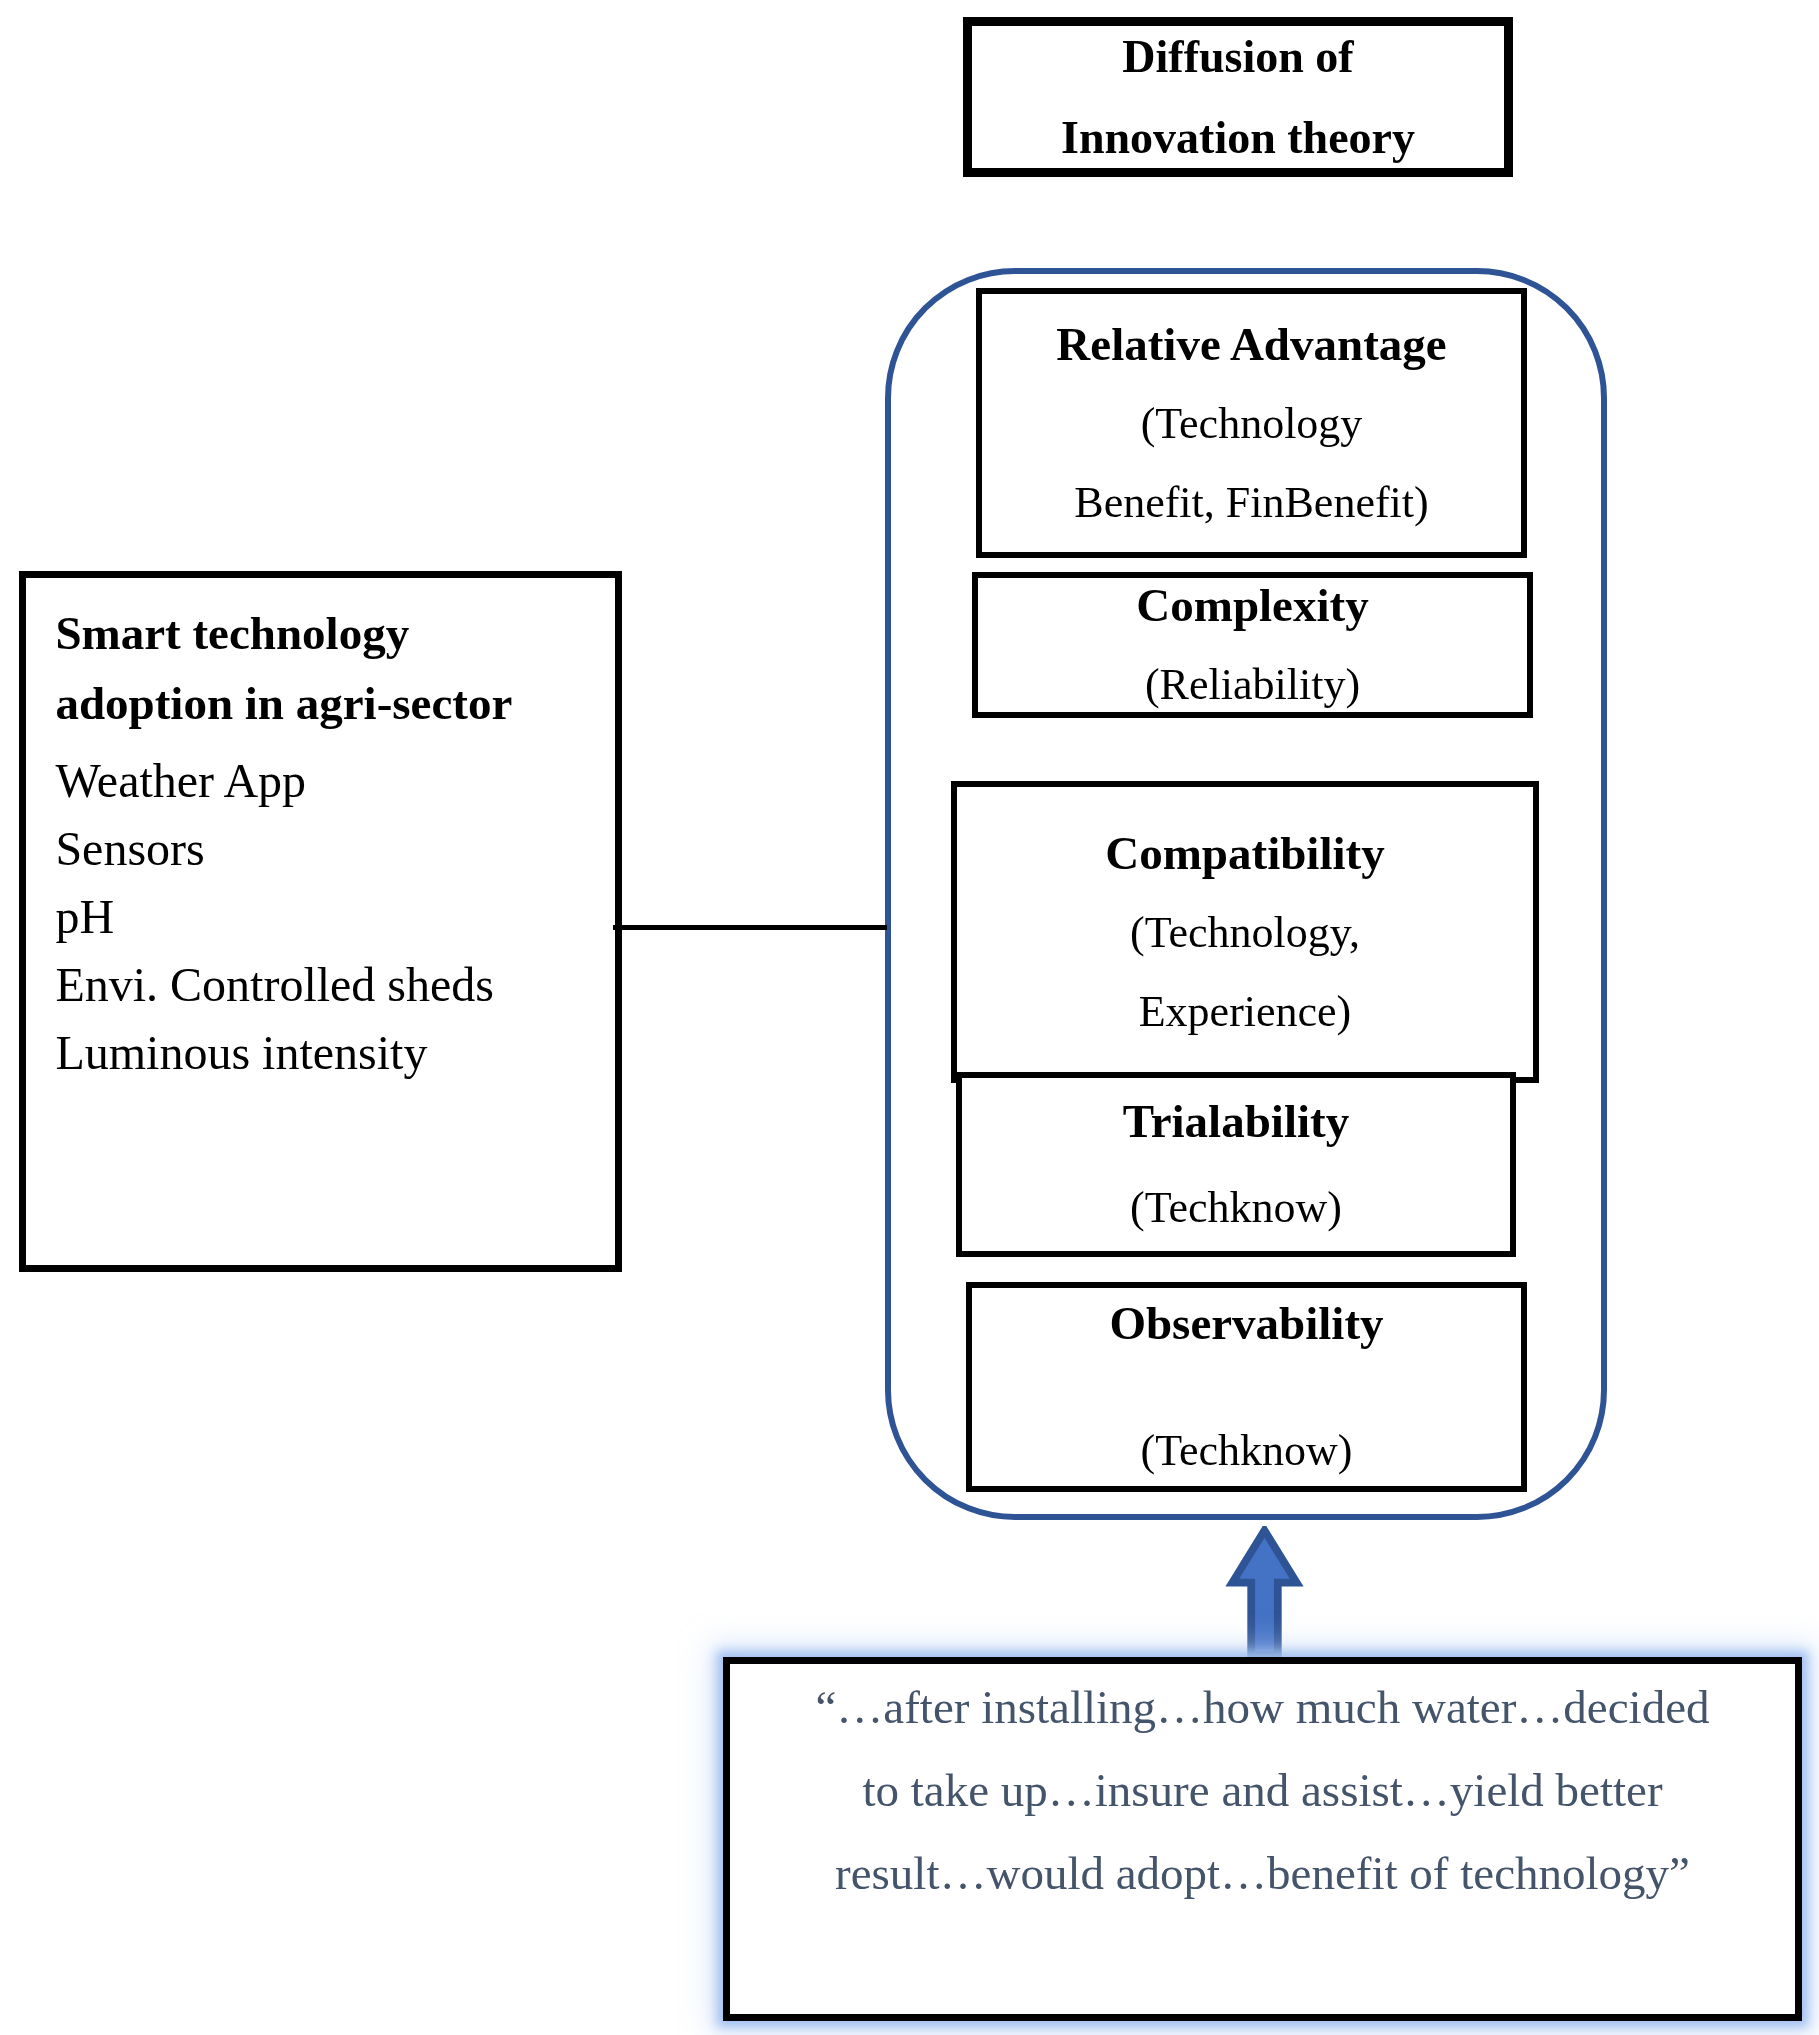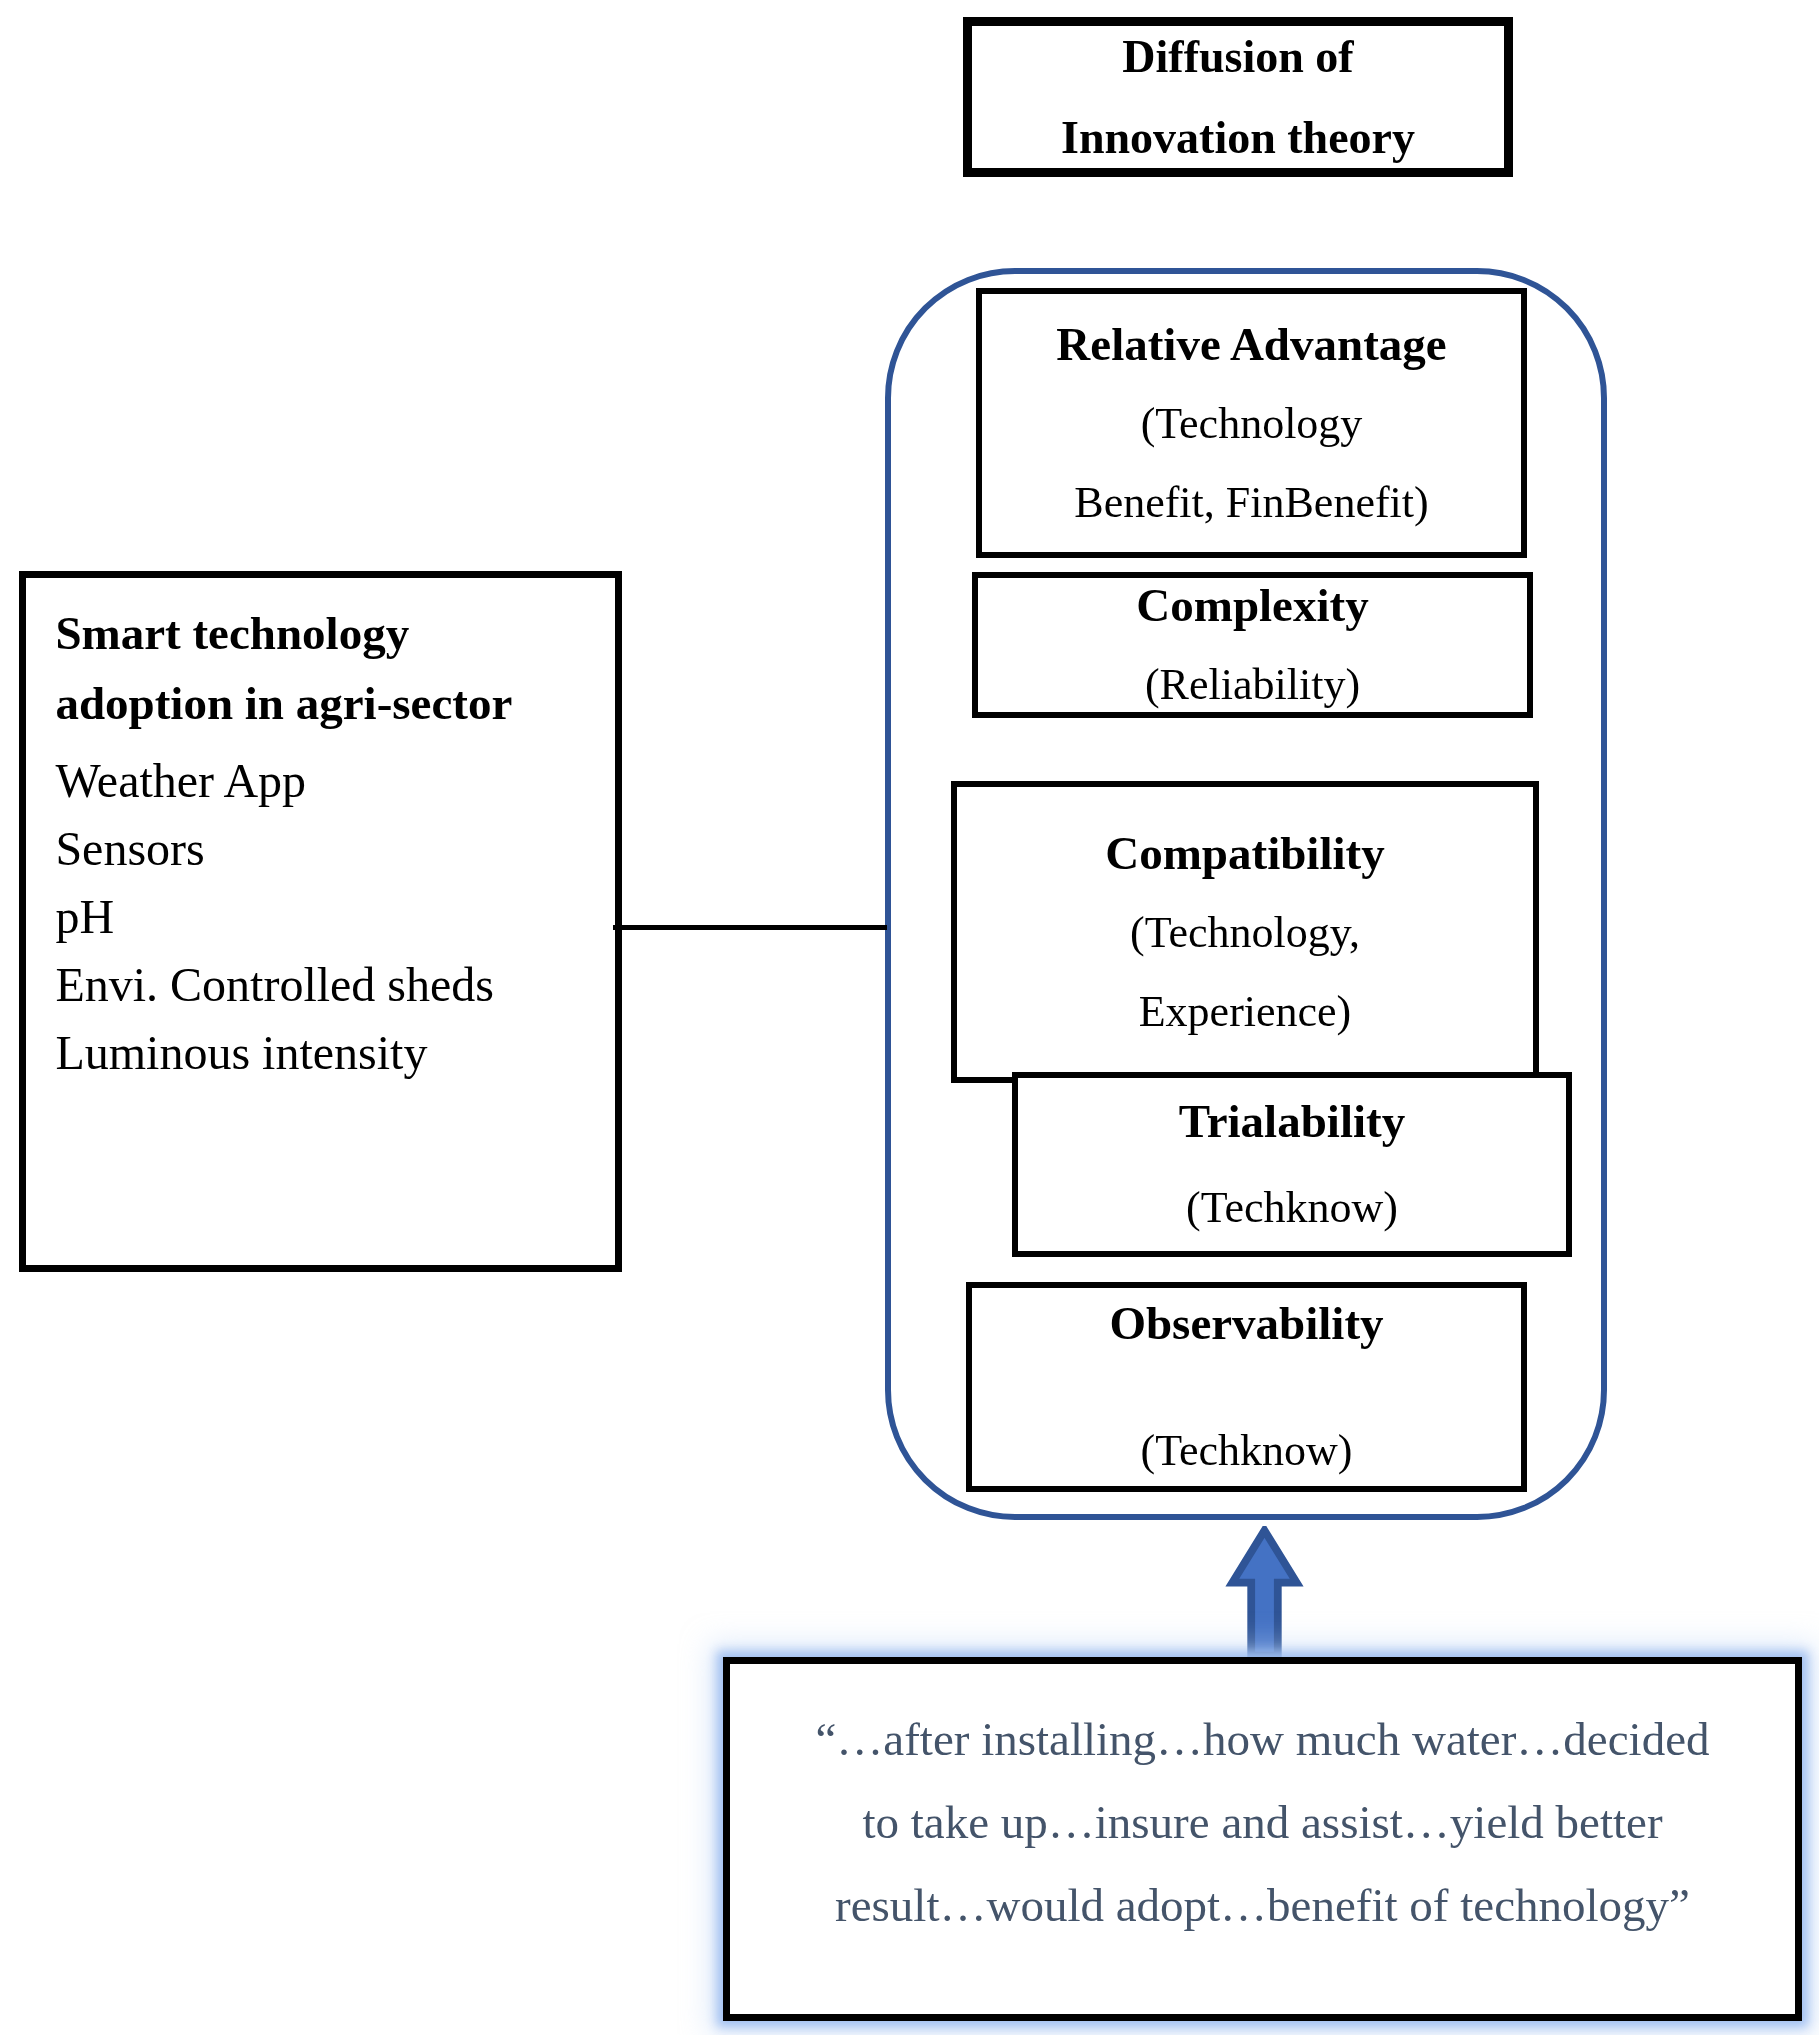--- a/index.html
+++ b/index.html
@@ -27,21 +27,21 @@
     position:absolute;box-sizing:border-box;
     left:885px;top:268px;width:722px;height:1252px;
     border:6.1px solid var(--accent-blue,#2F5496);
     border-radius:130px;background:#fff;
   }
   .factor{font-size:44px;line-height:79px;}
   .factor .factor-title{font-weight:bold;font-size:47px;}
   .f0{left:976px;top:288px;width:551px;height:270px;text-align:right;}
   .f1{left:972px;top:572px;width:561px;height:146px;}
   .f2{left:951px;top:781px;width:588px;height:302px;}
-  .f3{left:1012px;top:1072px;width:560px;height:185px;gap:7px;}
+  .f3{left:956px;top:1072px;width:560px;height:185px;gap:7px;}
   .f4{left:966px;top:1282px;width:561px;height:210px;gap:48px;}
   .left-box{
     left:19.4px;top:571px;width:603px;height:701px;
     border-width:7.8px;
     display:block;text-align:left;
     padding:20px 15.5px 0 29px;
   }
   .left-title{
     font-weight:bold;
     font-size:47px;line-height:70px;margin-bottom:9px;
@@ -49,21 +49,21 @@
   .left-items{font-size:48px;line-height:68px;}
   .connector-line{
     position:absolute;left:613px;top:925px;
     width:274px;height:5px;background:#000;
   }
   .arrow-svg{position:absolute;left:1209px;top:1526px;}
   .quote-box{
     left:723px;top:1657px;width:1079px;height:364px;
     border-width:7.2px;
     display:block;text-align:center;
-    padding-top:34px;
+    padding-top:2px;
     font-size:47px;line-height:83px;
     color:var(--quote-text,#44546A);
     box-shadow:0 0 10px 5.6px rgba(158,190,240,0.95),
                0 0 27px 14.4px rgba(190,214,248,0.5);
   }
 </style>
 </head>
 <body>
 
 <div class="canvas">

